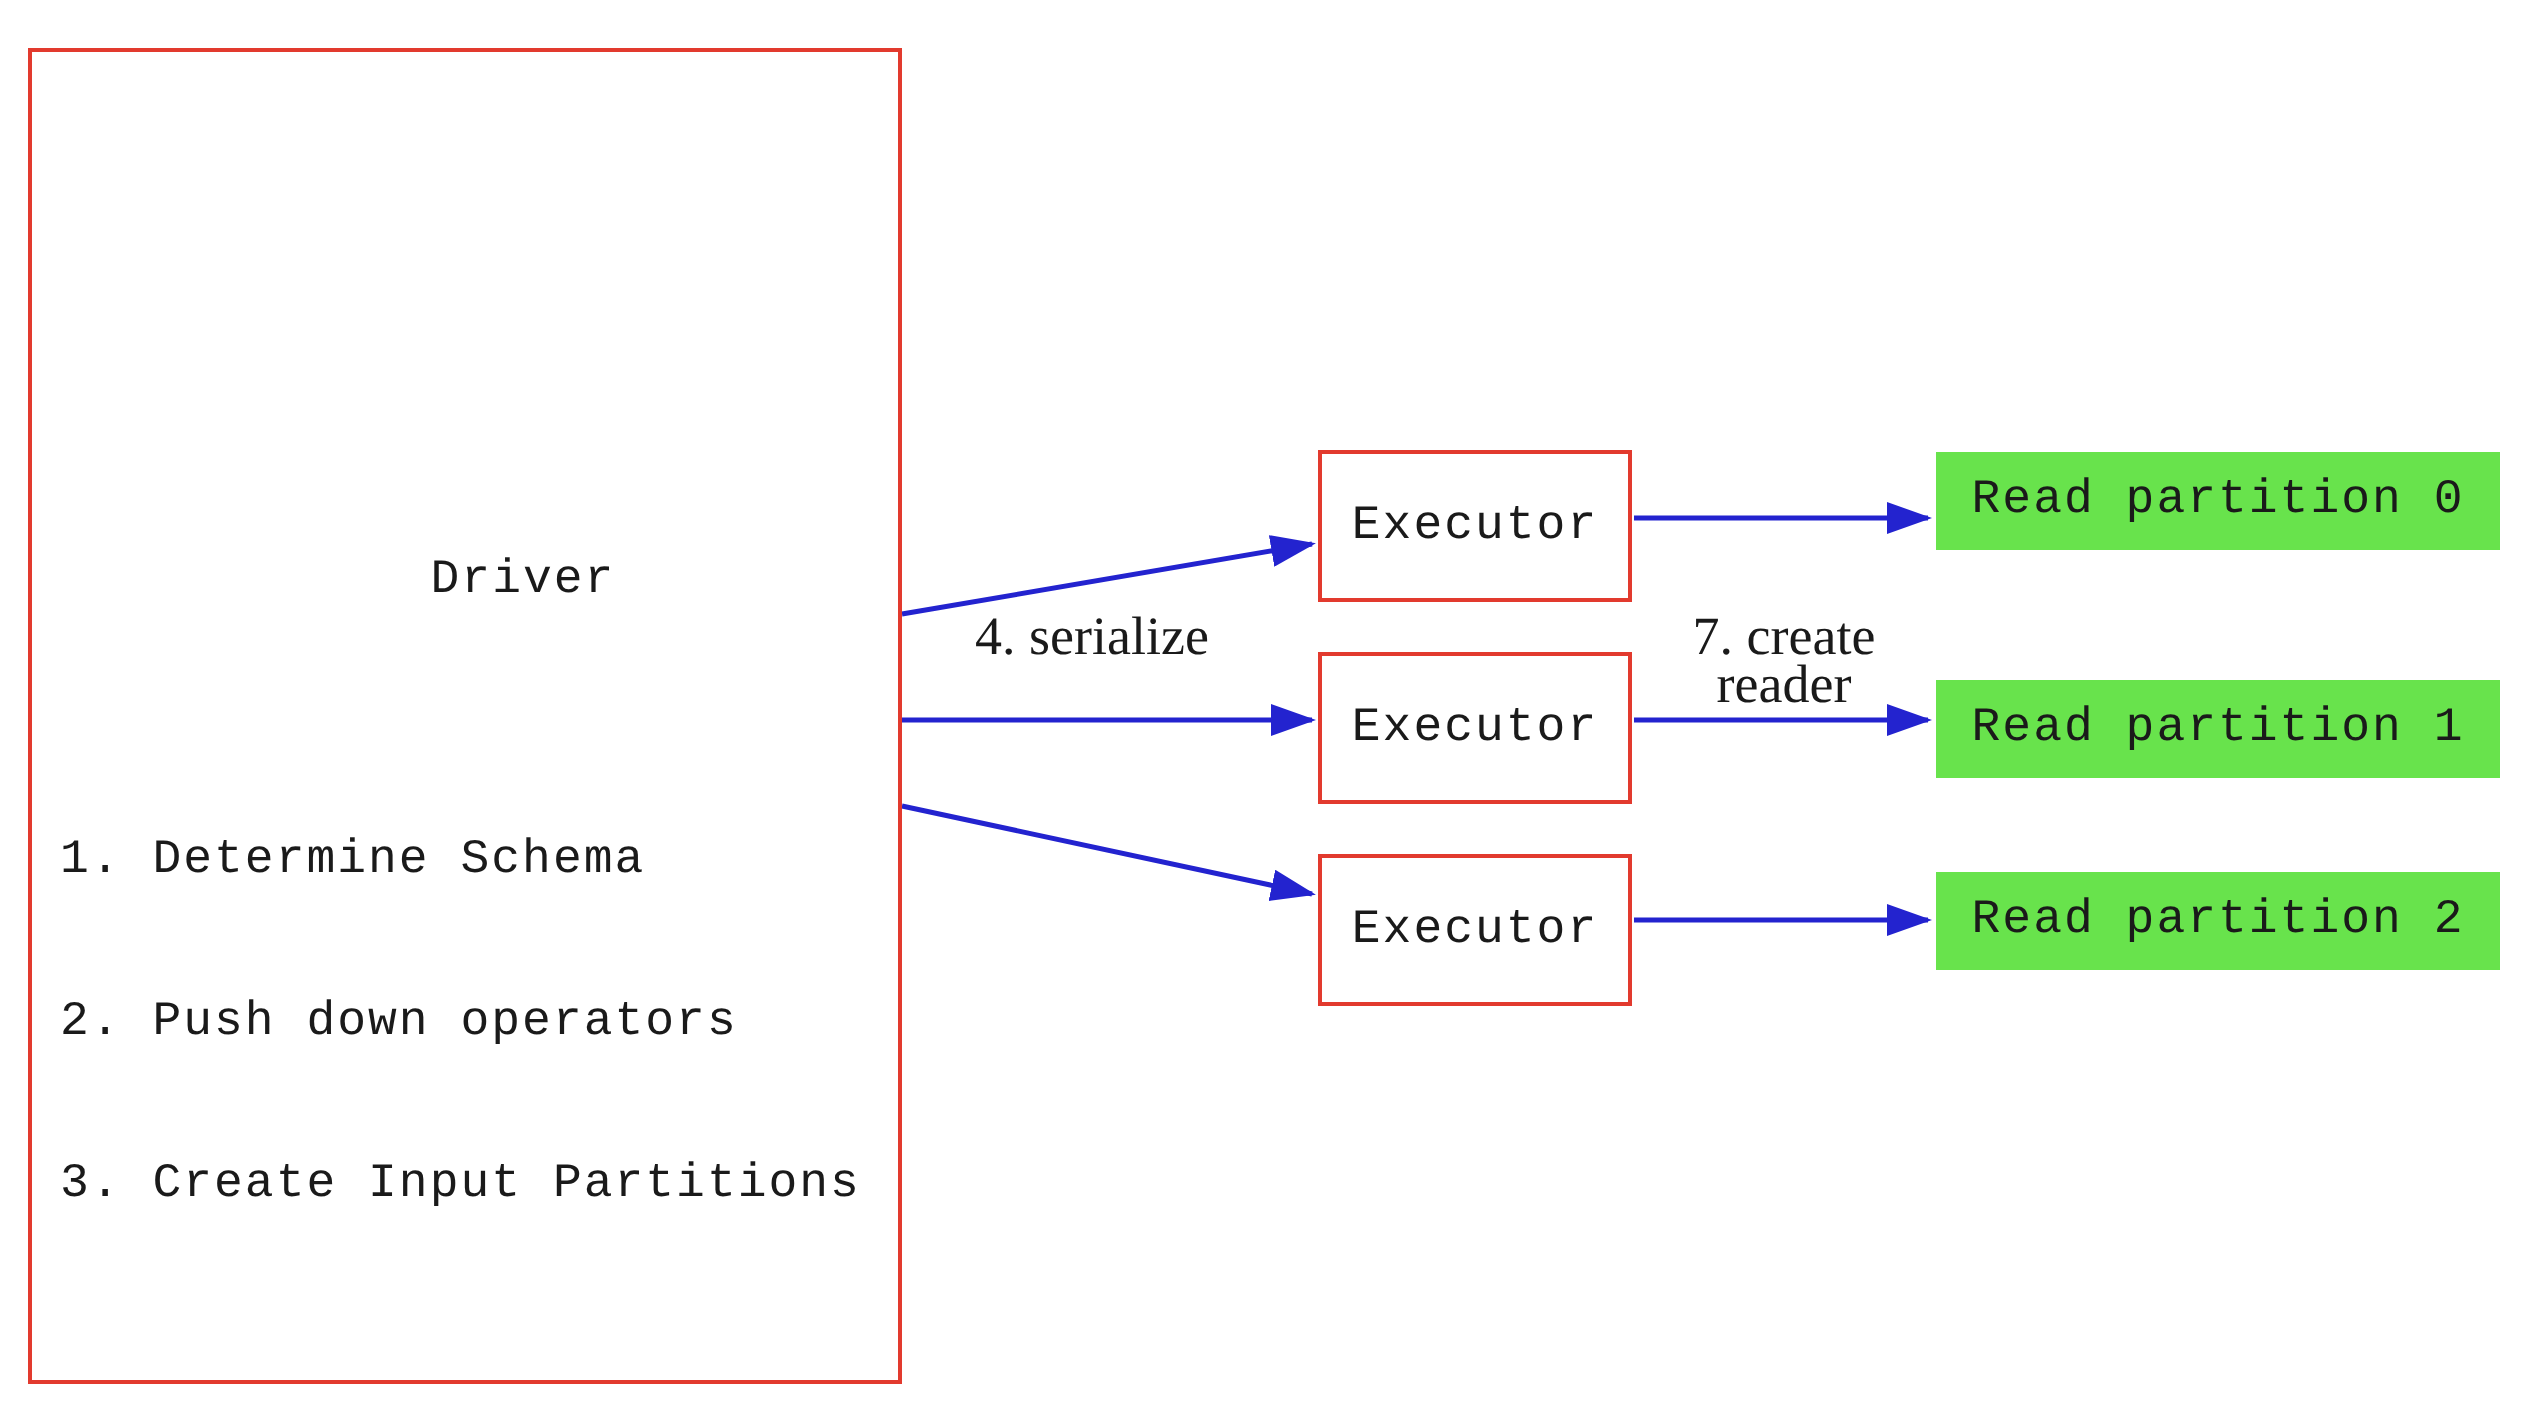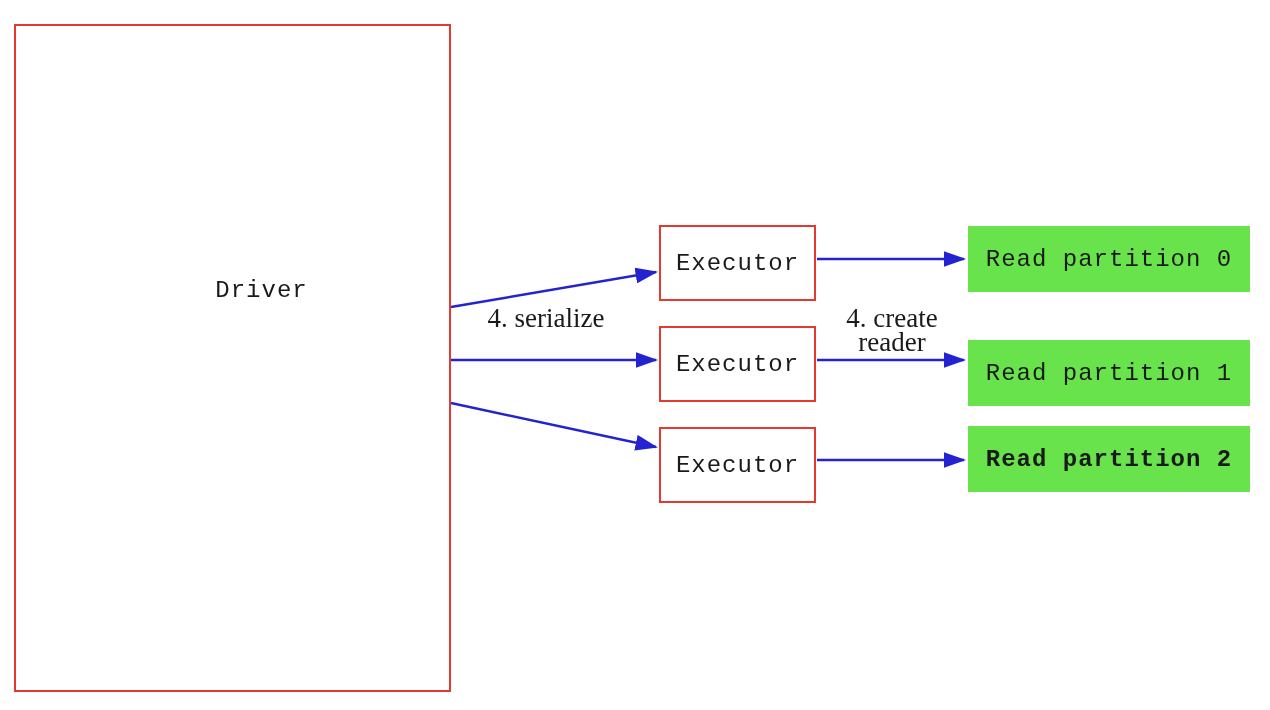--- a/index.html
+++ b/index.html
@@ -58,30 +58,30 @@
     background:#ffffff;
     display:flex;align-items:center;justify-content:center;
     font-size:24px;
     letter-spacing:1px;
   }
   .exec-0{top:225px;}
   .exec-1{top:326px;}
   .exec-2{top:427px;}
   .partition{
     left:968px;
-    width:282px;height:66px;
+    width:282px;height:49px;
     background:var(--green);
     display:flex;align-items:center;justify-content:center;
     font-size:24px;
     letter-spacing:1px;
     white-space:pre;
   }
   .part-0{top:226px;}
   .part-1{top:340px;}
-  .part-2{top:426px;font-weight:bold;}
+  .part-2{top:436px;}
   .arrow-label{
     position:absolute;
     font-family:"Liberation Serif","DejaVu Serif",serif;
     font-size:27px;
     line-height:24px;
     text-align:center;
     color:var(--ink);
   }
   .label-serialize{
     left:446px;top:306px;
@@ -108,20 +108,25 @@
     <line x1="451" y1="403" x2="656" y2="447" stroke="#2323cf" stroke-width="2.5" marker-end="url(#ah)"></line>
     <line x1="817" y1="259" x2="964" y2="259" stroke="#2323cf" stroke-width="2.5" marker-end="url(#ah)"></line>
     <line x1="817" y1="360" x2="964" y2="360" stroke="#2323cf" stroke-width="2.5" marker-end="url(#ah)"></line>
     <line x1="817" y1="460" x2="964" y2="460" stroke="#2323cf" stroke-width="2.5" marker-end="url(#ah)"></line>
   </svg>
 
   <div class="box driver-box"></div>
 
   <div class="driver-title">Driver</div>
 
+  <div class="driver-steps">
+    <div>1. Determine Schema</div>
+    <div>2. Push down operators</div>
+    <div>3. Create Input Partitions</div>
+  </div>
 
   <div class="box executor exec-0">
     <span>Executor</span>
   </div>
   <div class="box executor exec-1">
     <span>Executor</span>
   </div>
   <div class="box executor exec-2">
     <span>Executor</span>
   </div>
@@ -134,17 +139,17 @@
   </div>
   <div class="box partition part-2">
     <span>Read partition 2</span>
   </div>
 
   <div class="arrow-label label-serialize">
     <div>4. serialize</div>
   </div>
 
   <div class="arrow-label label-reader">
-    <div>4. create</div>
+    <div>7. create</div>
     <div>reader</div>
   </div>
 
 </div>
 
 </body></html>

